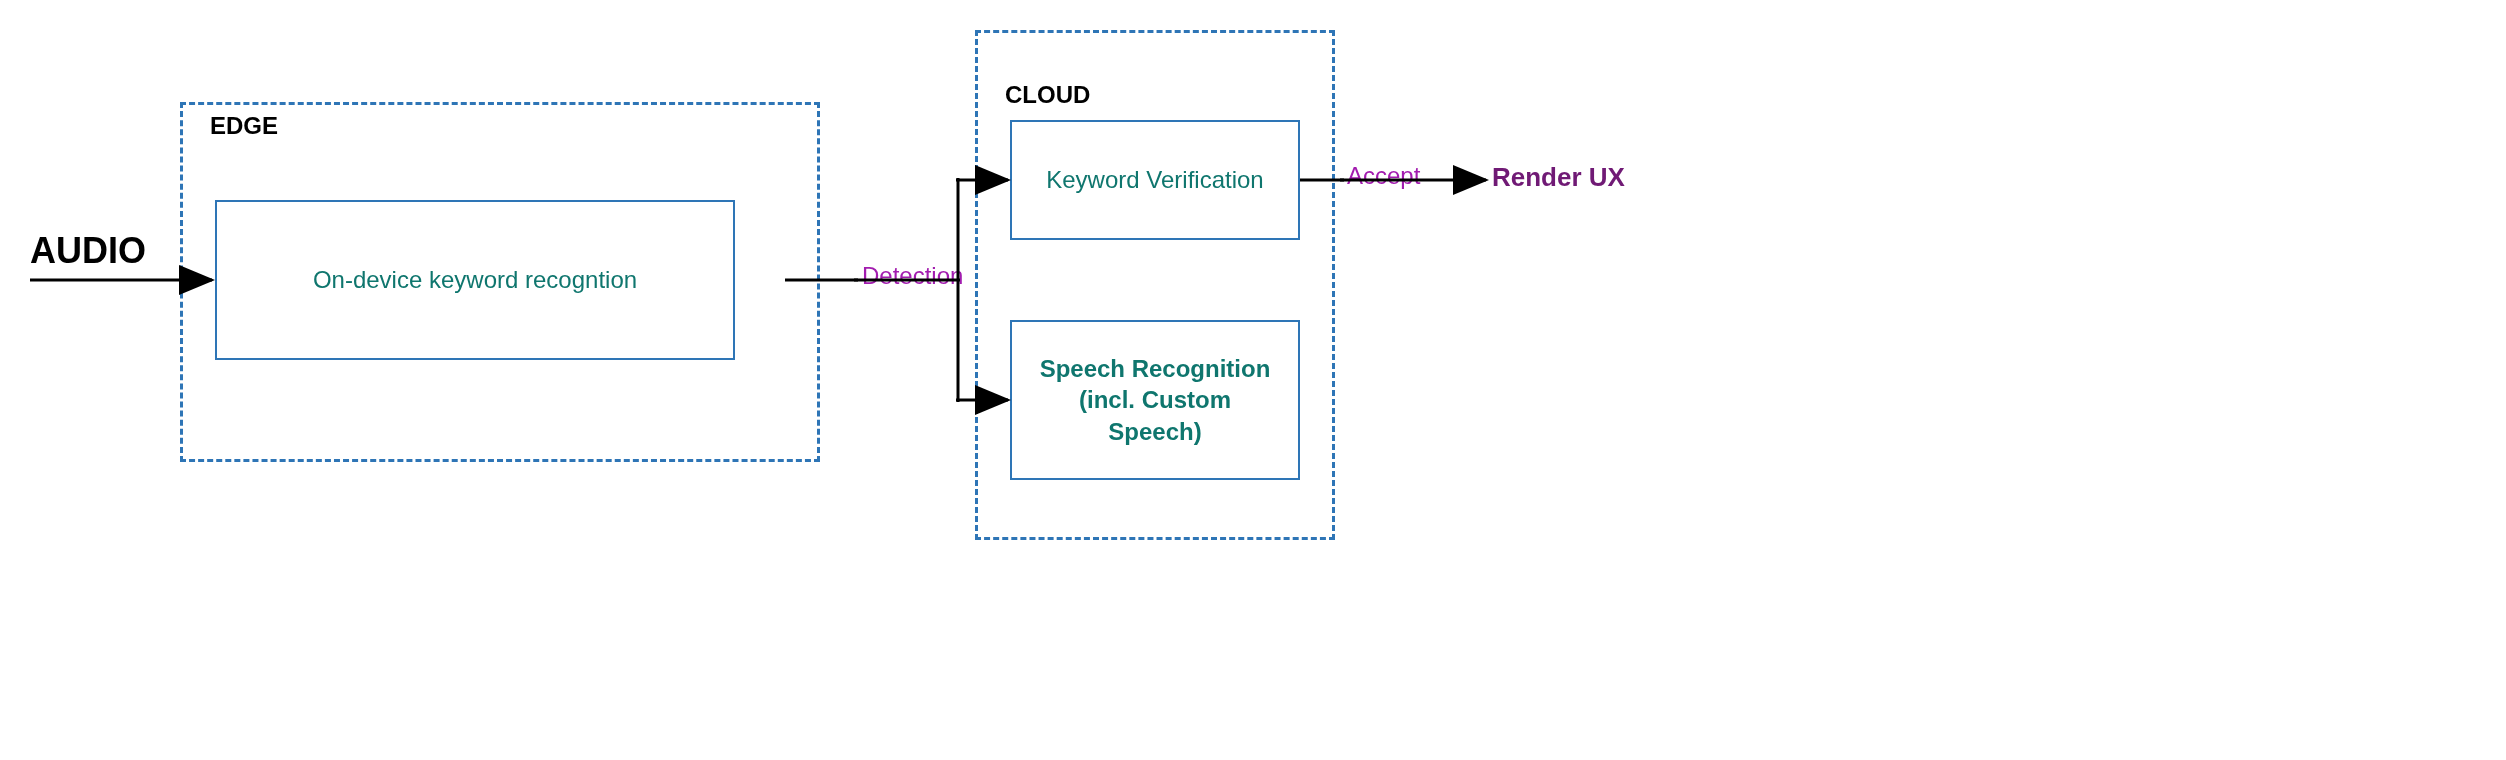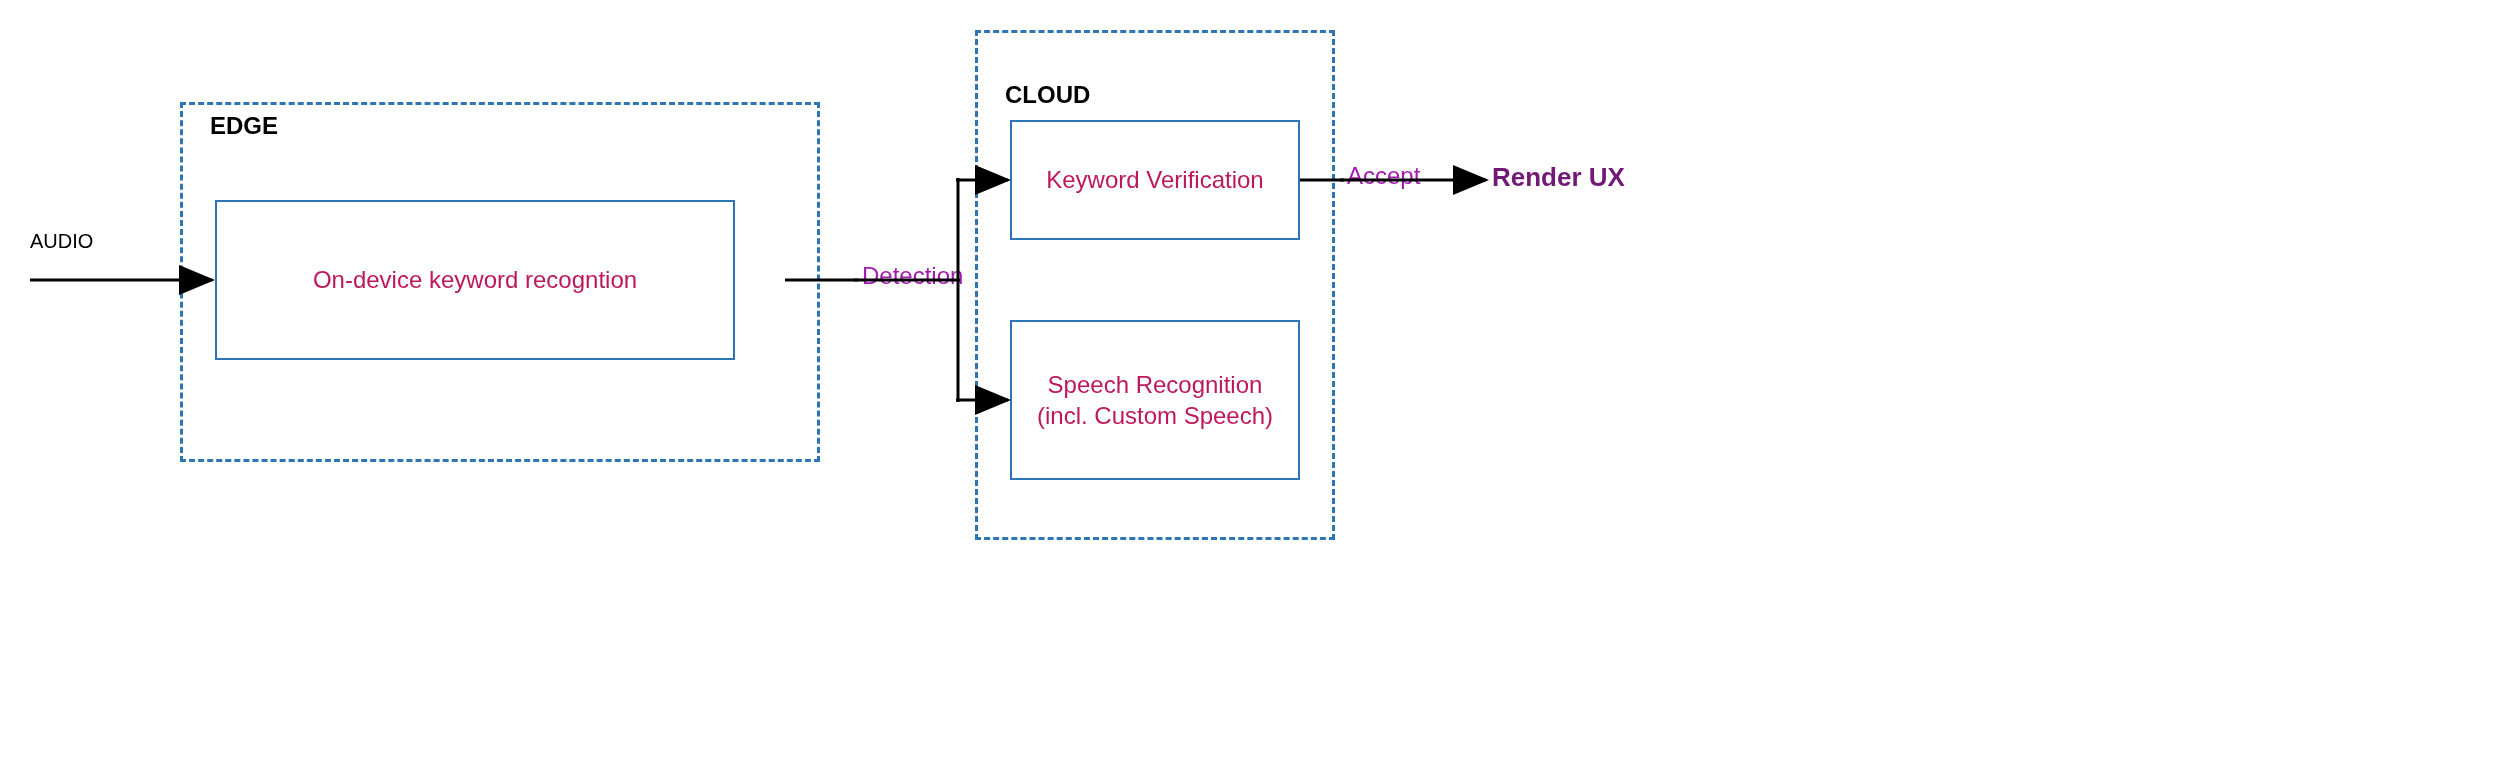--- a/index.html
+++ b/index.html
@@ -17,36 +17,36 @@
     border: 3px dashed #2e75b6;
   }
   .box {
     position: absolute;
     box-sizing: border-box;
     border: 2px solid #2e75b6;
     display: flex;
     align-items: center;
     justify-content: center;
     text-align: center;
-    color: #be185d;
+    color: #0f766e;
     font-size: 24px;
     line-height: 1.3;
     padding: 18px;
     background: #ffffff;
   }
   .group-label {
     position: absolute;
     font-weight: bold;
     font-size: 24px;
     color: #000;
   }
   .label-audio {
     position: absolute;
-    font-weight: normal;
-    font-size: 20px;
+    font-weight: bold;
+    font-size: 36px;
     color: #000;
   }
   .label-flow {
     position: absolute;
     font-size: 24px;
     color: #a21caf;
   }
   .label-render {
     position: absolute;
     font-weight: bold;
@@ -66,21 +66,21 @@
   <span>On-device keyword recogntion</span>
 </div>
 
 <div class="container" style="left:975px; top:30px; width:360px; height:510px;"></div>
 <div class="group-label" style="left:1005px; top:58px;margin-top:23px;">CLOUD</div>
 
 <div class="box" style="left:1010px; top:120px; width:290px; height:120px;">
   <span>Keyword Verification</span>
 </div>
 
-<div class="box" style="left:1010px; top:320px; width:290px; height:160px; white-space:pre-line;">
+<div class="box" style="left:1010px; top:320px; width:290px; height:160px; white-space:pre-line;font-weight:bold;">
   <span>Speech Recognition
 (incl. Custom Speech)</span>
 </div>
 
 <div class="label-flow" style="left:862px; top:262px;">Detection</div>
 
 <div class="label-flow" style="left:1347px; top:162px;">Accept</div>
 
 <div class="label-render" style="left:1492px; top:162px;">Render UX</div>
 

